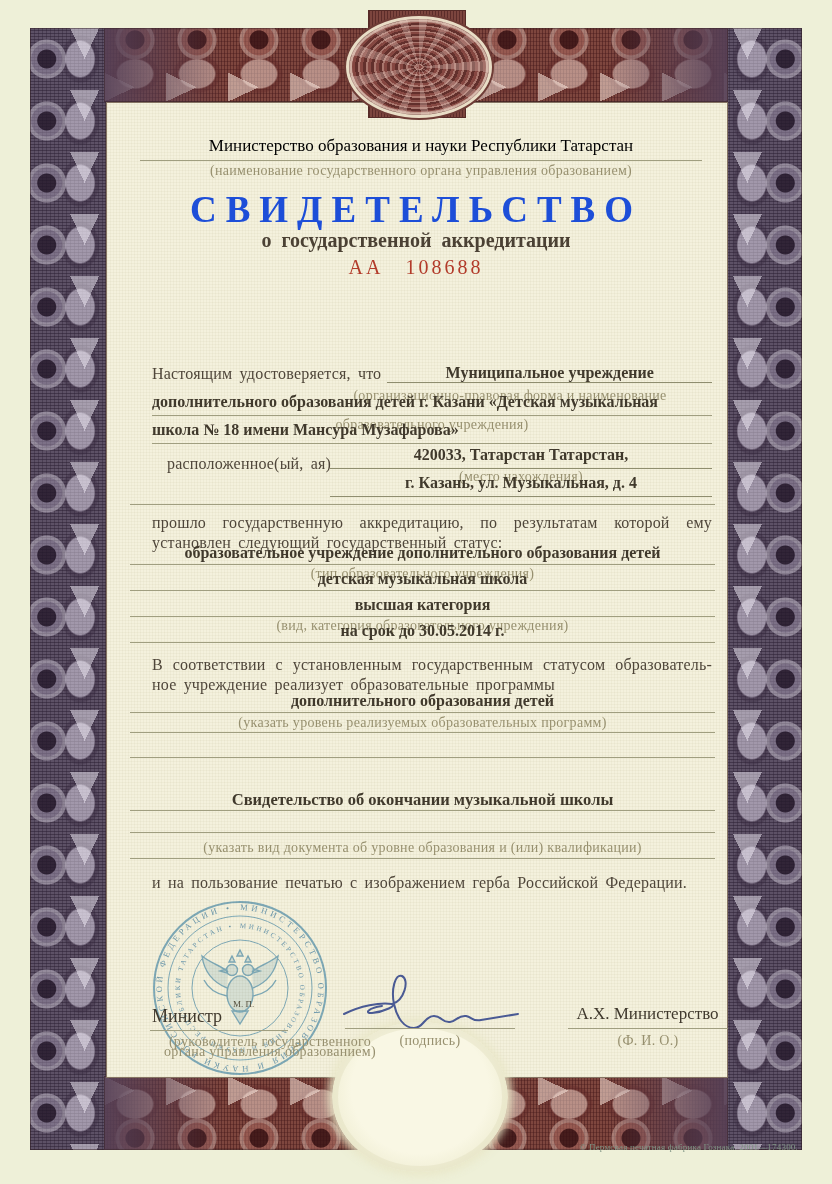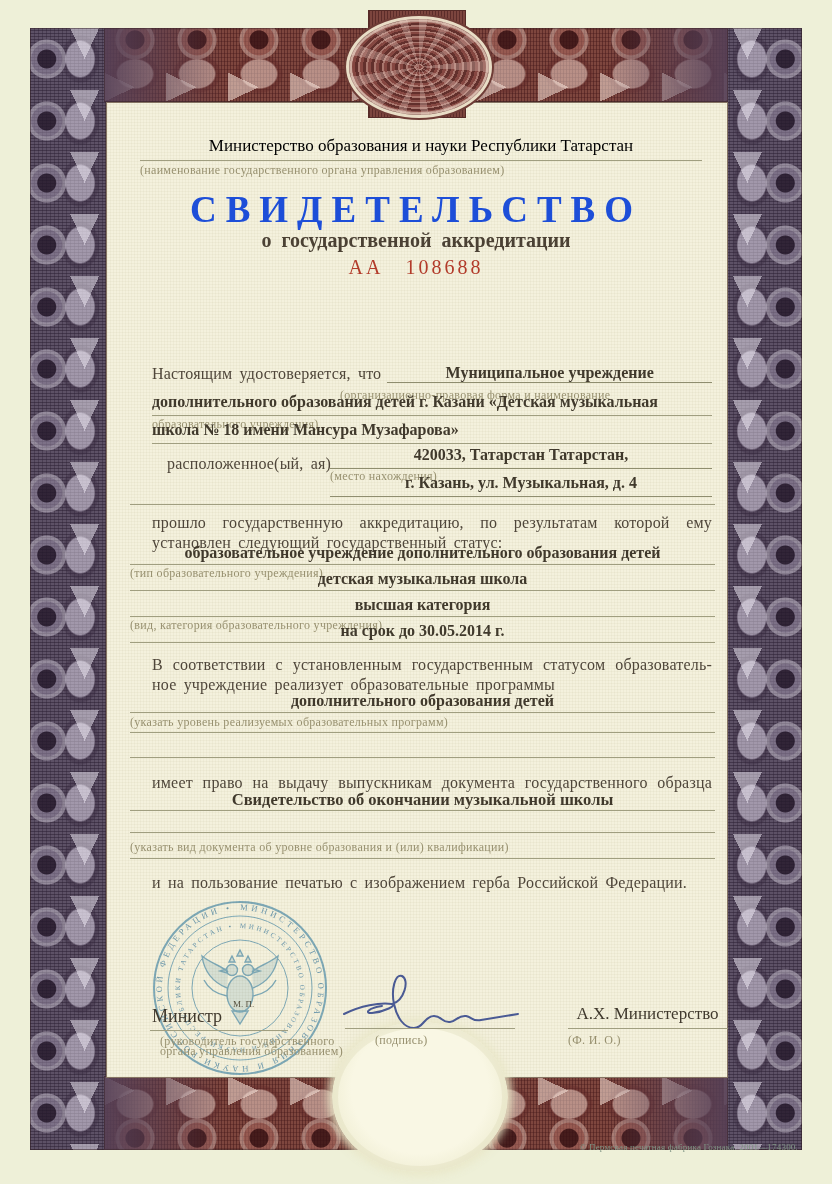--- a/index.html
+++ b/index.html
@@ -51,21 +51,21 @@
   .parchment{position:absolute;left:106px;top:102px;width:620px;height:974px;z-index:2;
     background-color:#f4f1dd;
     background-image:
       repeating-linear-gradient(0deg, rgba(186,180,142,.10) 0 1px, rgba(0,0,0,0) 1px 3px),
       repeating-linear-gradient(90deg, rgba(186,180,142,.10) 0 1px, rgba(0,0,0,0) 1px 3px);
     border:1px solid #857463;}
 
   
   .abs{position:absolute;z-index:5;}
   .val{font-weight:bold;color:#40392c;}
-  .cap{font-size:12px;color:#97906f;letter-spacing:.3px;text-align:left;}
+  .cap{font-size:14px;color:#97906f;letter-spacing:.3px;text-align:center;}
   .rule{border-bottom:1px solid #a09e80;}
   .center{text-align:center;}
   .body-line{font-size:16px;letter-spacing:.2px;word-spacing:3px;color:#4f463a;}
   .jl{text-align:justify;text-align-last:justify;}
 
   .title{font-size:37px;font-weight:bold;letter-spacing:9px;color:#1d4ed8;}
   .subtitle{font-size:20px;font-weight:bold;word-spacing:5px;color:#4b4134;}
   .serial{font-size:20px;letter-spacing:3px;word-spacing:14px;color:#b23b2a;}
 
   .flexrow{display:flex;align-items:flex-end;}
@@ -128,21 +128,20 @@
   <div class="abs cap" style="left:130px;top:618px;width:585px;">(вид, категория образовательного учреждения)</div>
   <div class="abs rule center val" style="left:130px;top:622px;width:585px;height:20px;font-size:16px;">на срок до 30.05.2014 г.</div>
 
   <div class="abs body-line jl" style="left:152px;top:656px;width:560px;">В соответствии с установленным государственным статусом образователь-</div>
   <div class="abs body-line" style="left:152px;top:676px;width:560px;">ное учреждение реализует образовательные программы</div>
   <div class="abs rule center val" style="left:130px;top:692px;width:585px;height:20px;font-size:16px;">дополнительного образования детей</div>
   <div class="abs cap" style="left:130px;top:715px;width:585px;">(указать уровень реализуемых образовательных программ)</div>
   <div class="abs rule" style="left:130px;top:712px;width:585px;height:20px;"></div>
   <div class="abs rule" style="left:130px;top:737px;width:585px;height:20px;"></div>
 
-  <div class="abs body-line jl" style="left:152px;top:774px;width:560px;">имеет право на выдачу выпускникам документа государственного образца</div>
   <div class="abs rule center val" style="left:130px;top:790px;width:585px;height:20px;font-size:16.5px;">Свидетельство об окончании музыкальной школы</div>
   <div class="abs rule" style="left:130px;top:812px;width:585px;height:20px;"></div>
   <div class="abs cap" style="left:130px;top:840px;width:585px;">(указать вид документа об уровне образования и (или) квалификации)</div>
   <div class="abs rule" style="left:130px;top:838px;width:585px;height:20px;"></div>
 
   <div class="abs body-line" style="left:152px;top:874px;width:575px;">и на пользование печатью с изображением герба Российской Федерации.</div>
 
   <svg class="seal-svg" width="180" height="180" viewBox="0 0 180 180">
     <defs>
       <path id="ringOuter" d="M90,12 a78,78 0 1,1 -0.01,0"></path>

